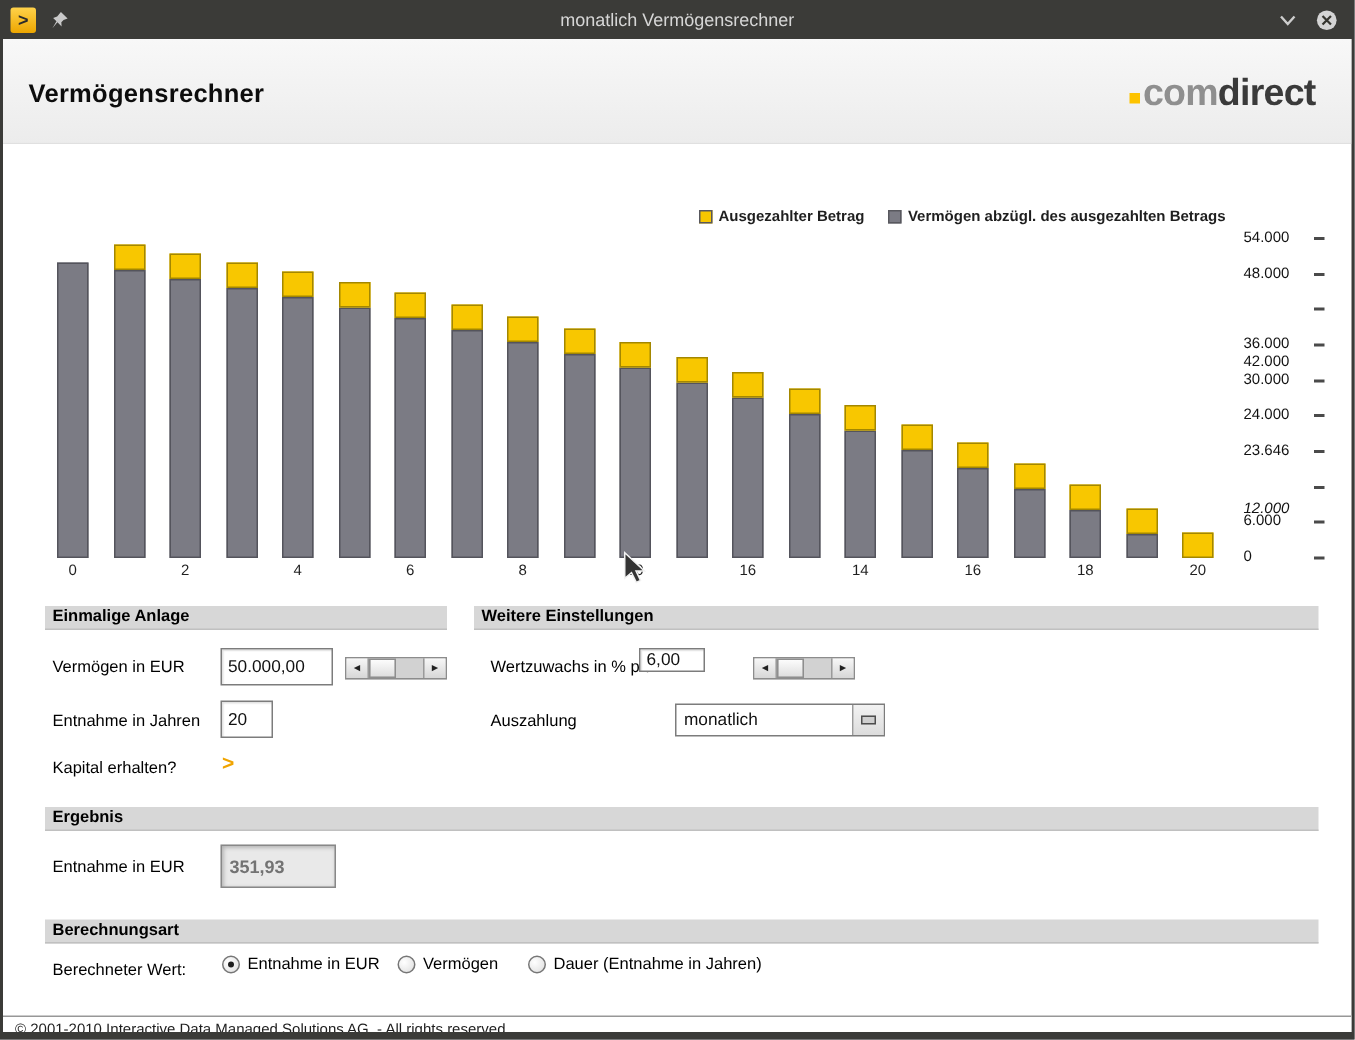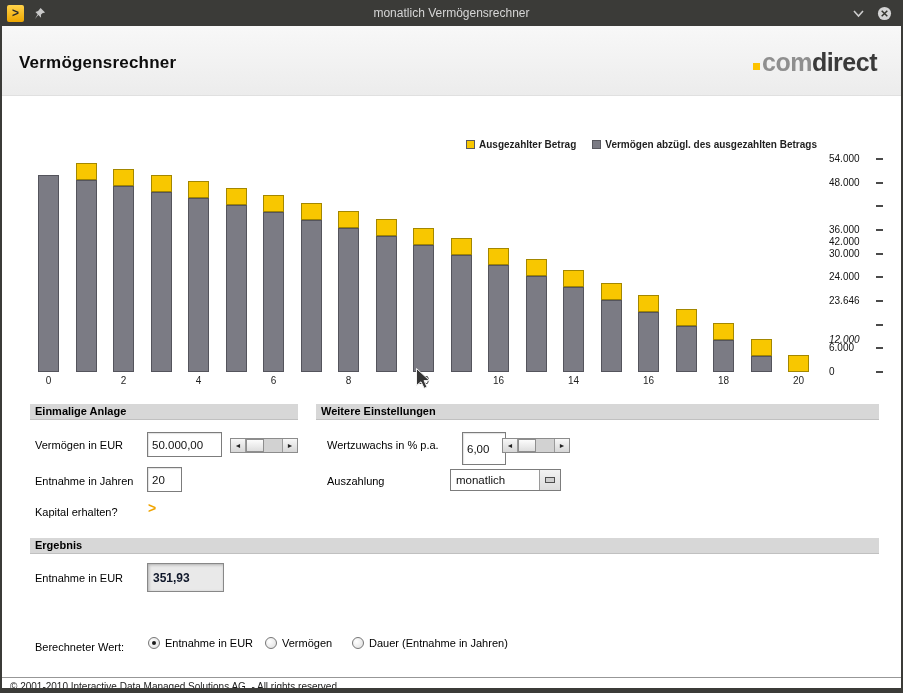--- a/index.html
+++ b/index.html
@@ -52,21 +52,21 @@
   .y-tick-label { position:absolute; left:0; font-size:10px; color:#111; white-space:nowrap; }
   .y-tick-mark { position:absolute; left:47px; width:7px; height:2px; background:#4a4a4a; }
 
   
   .sec-header { position:absolute; height:16px; background:#d7d7d7; border-bottom:1px solid #c0c0c0;
                 font-size:11px; font-weight:bold; line-height:15px; padding-left:5px; color:#000; }
   .field-label { position:absolute; font-size:11px; color:#000; white-space:nowrap; }
   .text-input { position:absolute; border:1px solid #7c7c7c; background:#fff; font-size:11.5px; padding:0 4px;
                 font-family:inherit; color:#111; box-shadow:inset 1px 1px 1px rgba(0,0,0,.12); }
   .result-input { position:absolute; border:1px solid #888; background:#e9e9e9; font-size:12px; font-weight:bold;
-                  padding:0 5px; font-family:inherit; color:#0f172a; box-shadow:inset 1px 1px 3px rgba(0,0,0,.25); }
+                  padding:0 5px; font-family:inherit; color:#737373; box-shadow:inset 1px 1px 3px rgba(0,0,0,.25); }
   .spinner { position:absolute; display:flex; height:15px; border:1px solid #8c8c8c; background:#d8d8d8; }
   .spin-btn { width:15px; background:linear-gradient(#f7f7f7,#d7d7d7); font-size:7px; color:#222;
               display:flex; align-items:center; justify-content:center; }
   .spin-btn.left { border-right:1px solid #9a9a9a; }
   .spin-btn.right { border-left:1px solid #9a9a9a; }
   .spin-track { flex:1; position:relative; background:#d2d2d2; }
   .spin-thumb { position:absolute; left:0; top:0; width:18px; height:13px; background:linear-gradient(#fcfcfc,#dedede); border:1px solid #8e8e8e; }
   .dropdown { position:absolute; display:flex; border:1px solid #7c7c7c; background:#fff; height:22px; align-items:center; }
   .dropdown-value { flex:1; font-size:11.5px; padding-left:5px; color:#111; }
   .dropdown-btn { width:21px; height:20px; background:linear-gradient(#f2f2f2,#dcdcdc); border-left:1px solid #9a9a9a;
@@ -231,41 +231,42 @@
 
     <div class="field-label" style="top:449px; left:33px;">Entnahme in Jahren</div>
     <input class="text-input" style="top: 441px; left: 145px; width: 35px; height: 25px;" value="20">
 
     <div class="field-label" style="top:480px; left:33px;">Kapital erhalten?</div>
     <span class="kapital-arrow" style="top:474px; left:146px;">&gt;</span>
 
     <div class="sec-header" style="top:378px; left:314px; width:563px;">Weitere Einstellungen</div>
 
     <div class="field-label" style="top:413px; left:325px;">Wertzuwachs in % p.a.</div>
-    <input class="text-input" style="top: 406px; left: 460px; width: 44px; height: 33px;" value="6,00">
+    <input class="text-input" style="top: 406px; left: 424px; width: 44px; height: 16px;" value="6,00">
     <div class="spinner" style="top:412px; left:500px; width:68px;">
       <span class="spin-btn left">◄</span>
       <span class="spin-track">
           <span class="spin-thumb"></span>
         </span>
       <span class="spin-btn right">►</span>
     </div>
 
     <div class="field-label" style="top:449px; left:325px;">Auszahlung</div>
-    <div class="dropdown" style="top:443px; left:448px; width:111px;">
+    <div class="dropdown" style="top:443px; left:448px; width:140px;">
       <span class="dropdown-value">monatlich</span>
       <span class="dropdown-btn">
           <span class="dropdown-glyph"></span>
         </span>
     </div>
 
     <div class="sec-header" style="top:512px; left:28px; width:849px;">Ergebnis</div>
     <div class="field-label" style="top:546px; left:33px;">Entnahme in EUR</div>
     <input class="result-input" style="top: 537px; left: 145px; width: 77px; height: 29px;" readonly="" value="351,93">
 
+    <div class="sec-header" style="top:587px; left:28px; width:849px;">Berechnungsart</div>
     <div class="field-label" style="top:615px; left:33px;">Berechneter Wert:</div>
 
     <label class="radio" style="top:611px; left:146px;">
       <span class="radio-circle checked" id="radio-dot-0"></span>
       <span>Entnahme in EUR</span>
     </label>
     <label class="radio" style="top:611px; left:263px;">
       <span class="radio-circle" id="radio-dot-1"></span>
       <span>Vermögen</span>
     </label>

